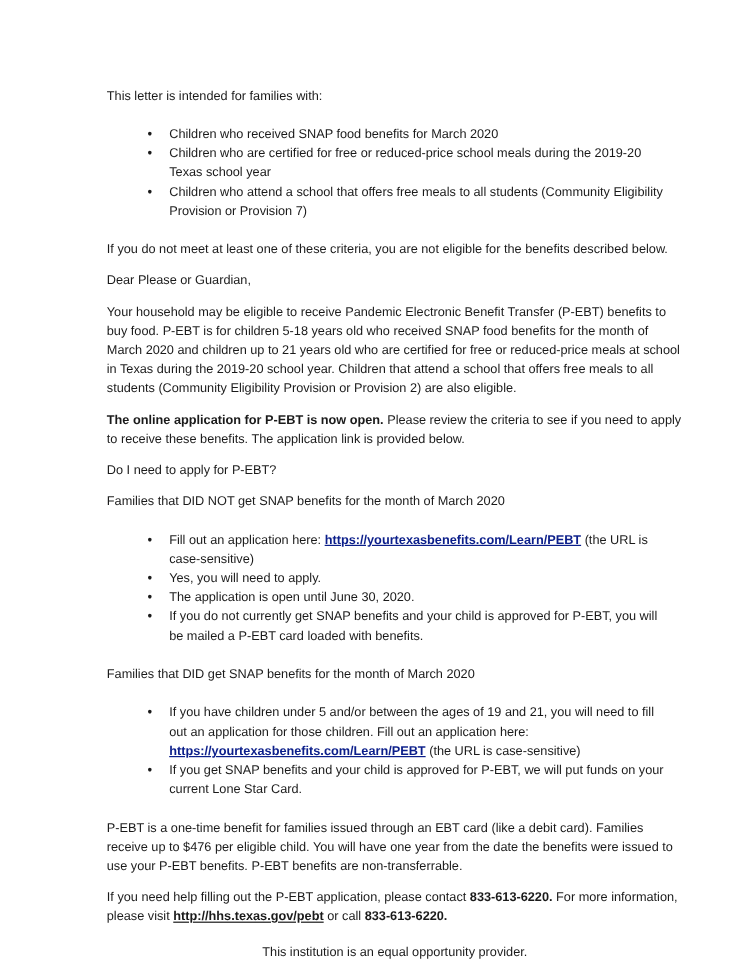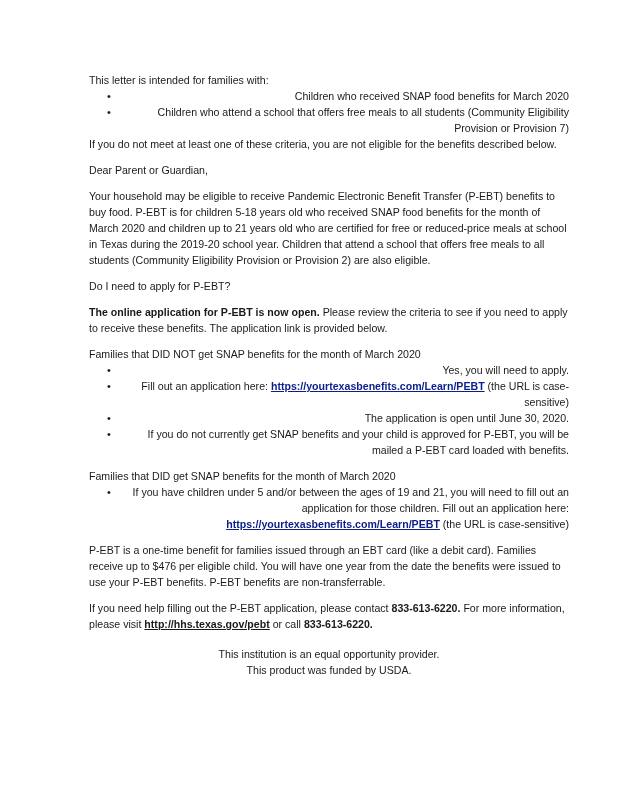--- a/index.html
+++ b/index.html
@@ -4,61 +4,63 @@
 <style>
   html, body { margin: 0; padding: 0; background: #ffffff; }
   body {
     width: 618px; height: 800px; overflow: hidden; position: relative;
     font-family: "Liberation Sans", sans-serif;
     font-size: 10.6px; color: #1a1a1a; line-height: 16px;
   }
   .page { position: absolute; left: 89px; top: 72px; width: 480px; }
   p { margin: 0; }
   .gap { margin-top: 10px; }
-  ul { margin: 0; padding: 0; list-style: none; text-align: right; }
+  ul { margin: 16px; padding: 0; list-style: none; }
   li { position: relative; padding-left: 36px; }
   li::before {
     content: "\2022"; position: absolute; left: 18px; top: 0;
     font-size: 11px;
   }
   a { color: #0b1e8a; font-weight: bold; text-decoration: underline; }
   a.dark { color: #1a1a1a; }
   b { font-weight: bold; }
   .footer { text-align: center; margin-top: 14px; }
 </style>
 </head>
 <body>
 
 <div class="page">
   <p>This letter is intended for families with:</p>
   <ul>
     <li>Children who received SNAP food benefits for March 2020</li>
+    <li>Children who are certified for free or reduced-price school meals during the 2019-20 Texas school year</li>
     <li>Children who attend a school that offers free meals to all students (Community Eligibility Provision or Provision 7)</li>
   </ul>
   <p>If you do not meet at least one of these criteria, you are not eligible for the benefits described below.</p>
 
-  <p class="gap">Dear Parent or Guardian,</p>
+  <p class="gap">Dear Please or Guardian,</p>
 
   <p class="gap">Your household may be eligible to receive Pandemic Electronic Benefit Transfer (P-EBT) benefits to buy food. P-EBT is for children 5-18 years old who received SNAP food benefits for the month of March 2020 and children up to 21 years old who are certified for free or reduced-price meals at school in Texas during the 2019-20 school year. Children that attend a school that offers free meals to all students (Community Eligibility Provision or Provision 2) are also eligible.</p>
 
+  <p class="gap"><b>The online application for P-EBT is now open.</b><span> Please review the criteria to see if you need to apply to receive these benefits. The application link is provided below.</span></p>
+
   <p class="gap">Do I need to apply for P-EBT?</p>
-
-  <p class="gap"><b>The online application for P-EBT is now open.</b><span> Please review the criteria to see if you need to apply to receive these benefits. The application link is provided below.</span></p>
 
   <p class="gap">Families that DID NOT get SNAP benefits for the month of March 2020</p>
   <ul>
+    <li><span>Fill out an application here: </span><a>https://yourtexasbenefits.com/Learn/PEBT</a><span> (the URL is case-sensitive)</span></li>
     <li>Yes, you will need to apply.</li>
-    <li><span>Fill out an application here: </span><a>https://yourtexasbenefits.com/Learn/PEBT</a><span> (the URL is case-sensitive)</span></li>
     <li>The application is open until June 30, 2020.</li>
     <li>If you do not currently get SNAP benefits and your child is approved for P-EBT, you will be mailed a P-EBT card loaded with benefits.</li>
   </ul>
 
   <p class="gap">Families that DID get SNAP benefits for the month of March 2020</p>
   <ul>
     <li><span>If you have children under 5 and/or between the ages of 19 and 21, you will need to fill out an application for those children. Fill out an application here: </span><a>https://yourtexasbenefits.com/Learn/PEBT</a><span> (the URL is case-sensitive)</span></li>
+    <li>If you get SNAP benefits and your child is approved for P-EBT, we will put funds on your current Lone Star Card.</li>
   </ul>
 
   <p class="gap">P-EBT is a one-time benefit for families issued through an EBT card (like a debit card). Families receive up to $476 per eligible child. You will have one year from the date the benefits were issued to use your P-EBT benefits. P-EBT benefits are non-transferrable.</p>
 
   <p class="gap"><span>If you need help filling out the P-EBT application, please contact </span><b>833-613-6220.</b><span> For more information, please visit </span><a class="dark">http://hhs.texas.gov/pebt</a><span> or call </span><b>833-613-6220.</b></p>
 
   <div class="footer">
     <p>This institution is an equal opportunity provider.</p>
     <p>This product was funded by USDA.</p>
   </div>

